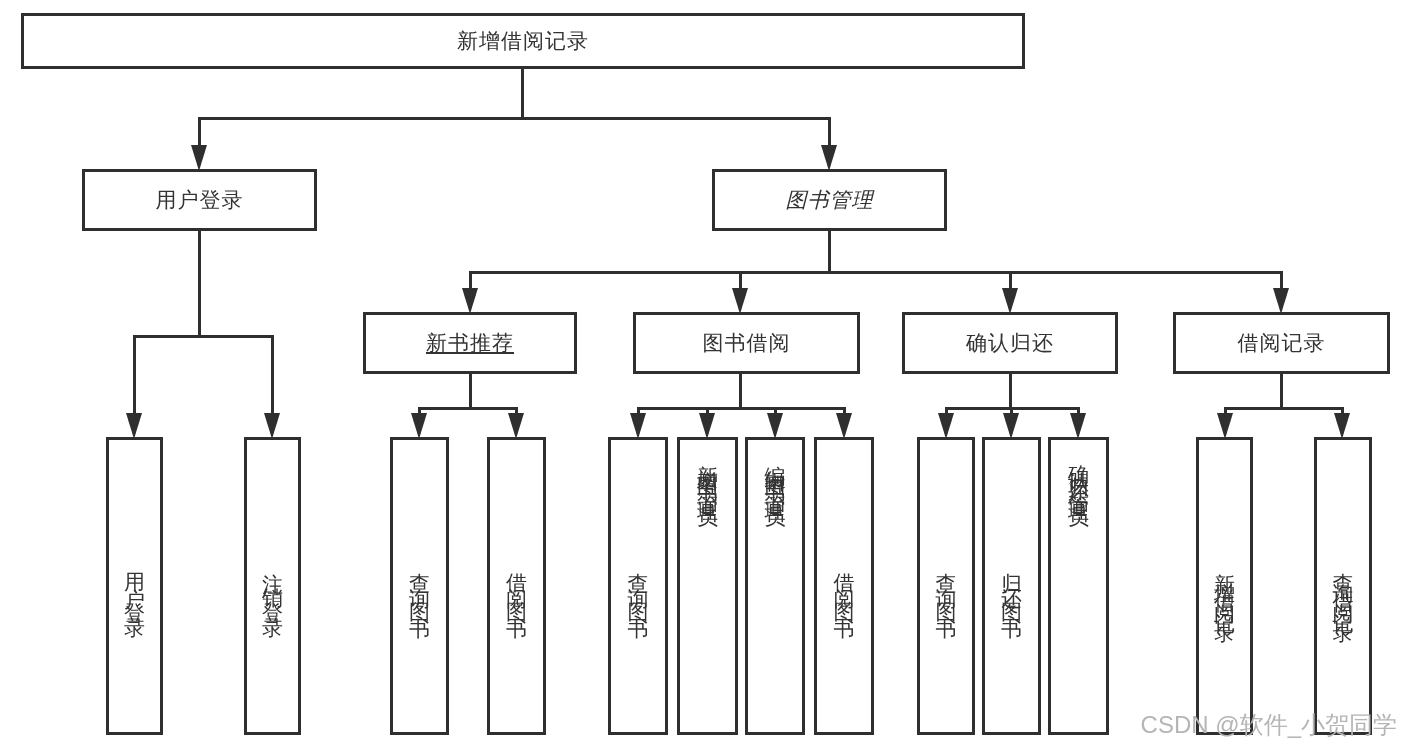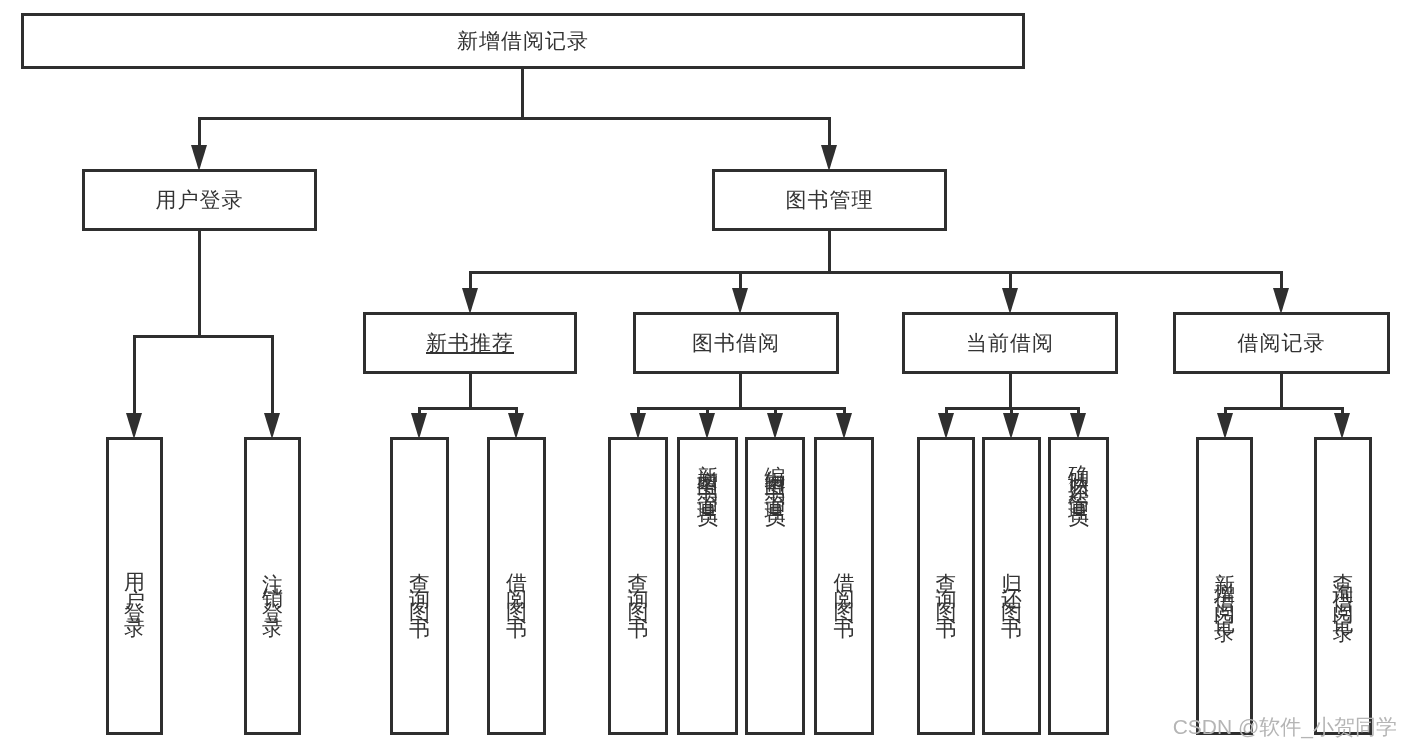--- a/index.html
+++ b/index.html
@@ -22,21 +22,21 @@
   .v-line,.h-line{position:absolute;background:#2f2f2f;}
   .v-line{width:3px;}
   .h-line{height:3px;}
   .arrow{
     position:absolute;width:0;height:0;
     border-left:8px solid transparent;border-right:8px solid transparent;
     border-top:26px solid #2f2f2f;
   }
   .watermark{
     position:absolute;right:8px;bottom:6px;color:#b5b5b5;
-    font-size:21px;white-space:nowrap;
+    font-size:24px;white-space:nowrap;
   }
 </style>
 </head>
 <body>
 
 <div class="canvas">
 
   <div class="node" style="left:21px;top:13px;width:1004px;height:56px;">
     <span>新增借阅记录</span>
   </div>
@@ -44,21 +44,21 @@
   <div class="v-line" style="left:521px;top:69px;height:48px;"></div>
   <div class="h-line" style="left:198px;top:117px;width:633px;"></div>
   <div class="v-line" style="left:198px;top:117px;height:33px;"></div>
   <div class="arrow" style="left:191px;top:145px;"></div>
   <div class="v-line" style="left:828px;top:117px;height:33px;"></div>
   <div class="arrow" style="left:821px;top:145px;"></div>
 
   <div class="node" style="left:82px;top:169px;width:235px;height:62px;">
     <span>用户登录</span>
   </div>
-  <div class="node" style="left:712px;top:169px;width:235px;height:62px;">
+  <div class="node" style="left:712px;top:169px;width:235px;height:62px;font-style:italic;">
     <span>图书管理</span>
   </div>
 
   <div class="v-line" style="left:198px;top:231px;height:104px;"></div>
   <div class="h-line" style="left:133px;top:335px;width:141px;"></div>
   <div class="v-line" style="left:133px;top:335px;height:80px;"></div>
   <div class="arrow" style="left:126px;top:413px;"></div>
   <div class="v-line" style="left:271px;top:335px;height:80px;"></div>
   <div class="arrow" style="left:264px;top:413px;"></div>
 
@@ -69,25 +69,25 @@
   <div class="v-line" style="left:739px;top:271px;height:20px;"></div>
   <div class="arrow" style="left:732px;top:288px;"></div>
   <div class="v-line" style="left:1009px;top:271px;height:20px;"></div>
   <div class="arrow" style="left:1002px;top:288px;"></div>
   <div class="v-line" style="left:1280px;top:271px;height:20px;"></div>
   <div class="arrow" style="left:1273px;top:288px;"></div>
 
   <div class="node" style="left:363px;top:312px;width:214px;height:62px;text-decoration:underline;">
     <span>新书推荐</span>
   </div>
-  <div class="node" style="left:633px;top:312px;width:206px;height:62px;">
+  <div class="node" style="left:633px;top:312px;width:227px;height:62px;">
     <span>图书借阅</span>
   </div>
   <div class="node" style="left:902px;top:312px;width:216px;height:62px;">
-    <span>当前借阅</span>
+    <span>确认归还</span>
   </div>
   <div class="node" style="left:1173px;top:312px;width:217px;height:62px;justify-content:center;">
     <span>借阅记录</span>
   </div>
 
   <div class="v-line" style="left:469px;top:374px;height:36px;"></div>
   <div class="h-line" style="left:418px;top:407px;width:100px;"></div>
   <div class="v-line" style="left:418px;top:407px;height:10px;"></div>
   <div class="arrow" style="left:411px;top:413px;"></div>
   <div class="v-line" style="left:515px;top:407px;height:10px;"></div>

